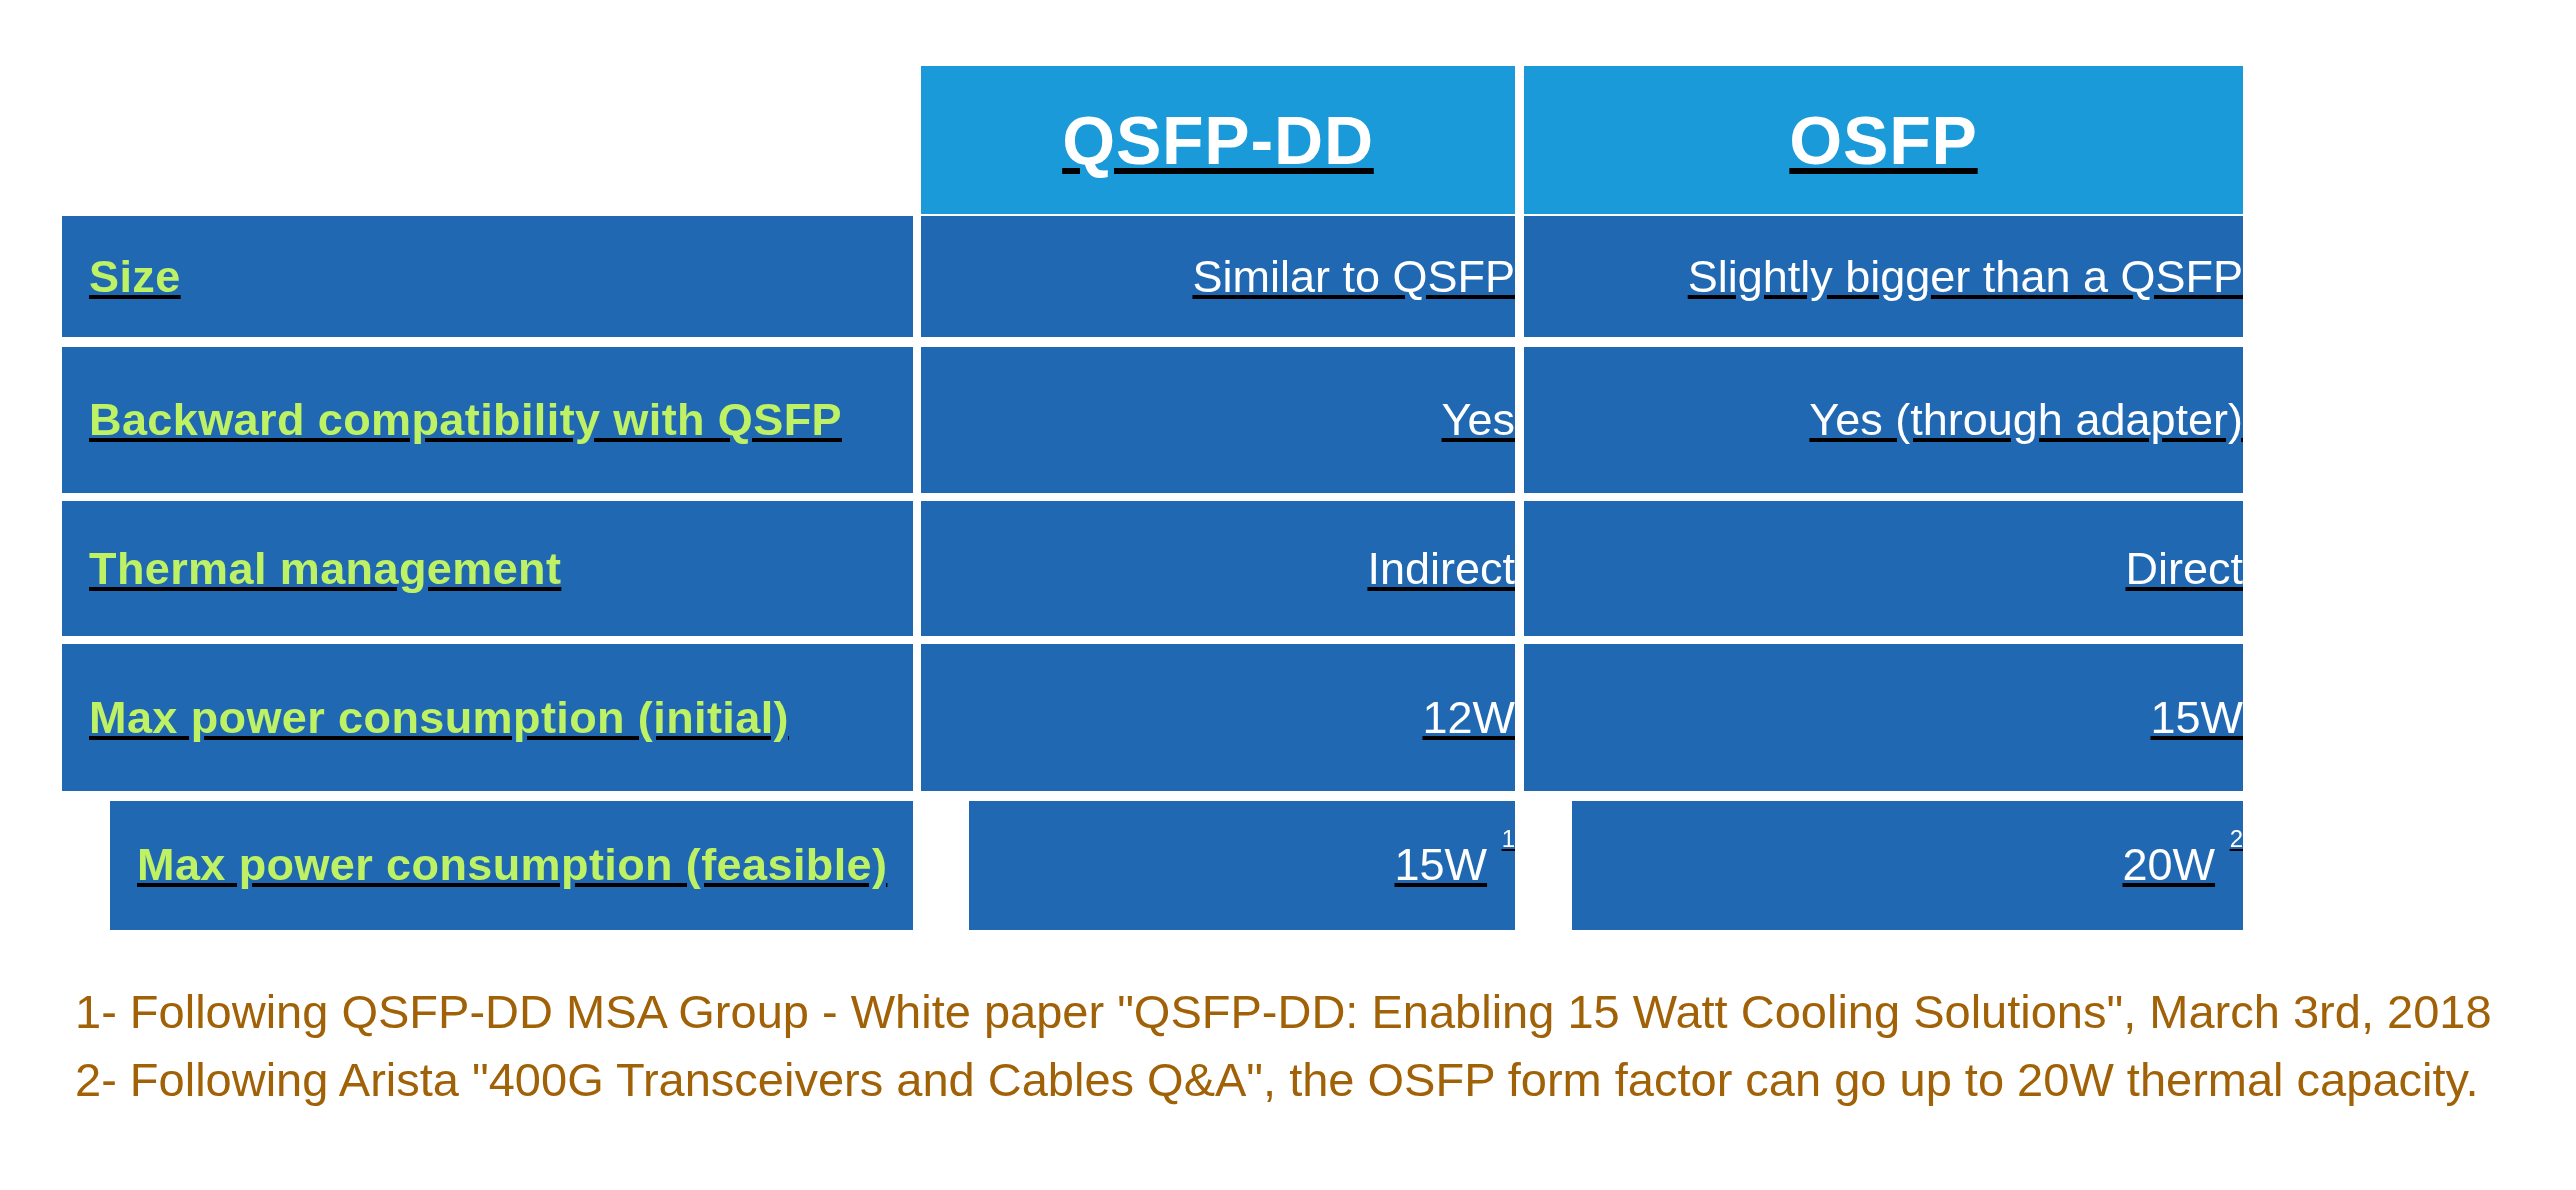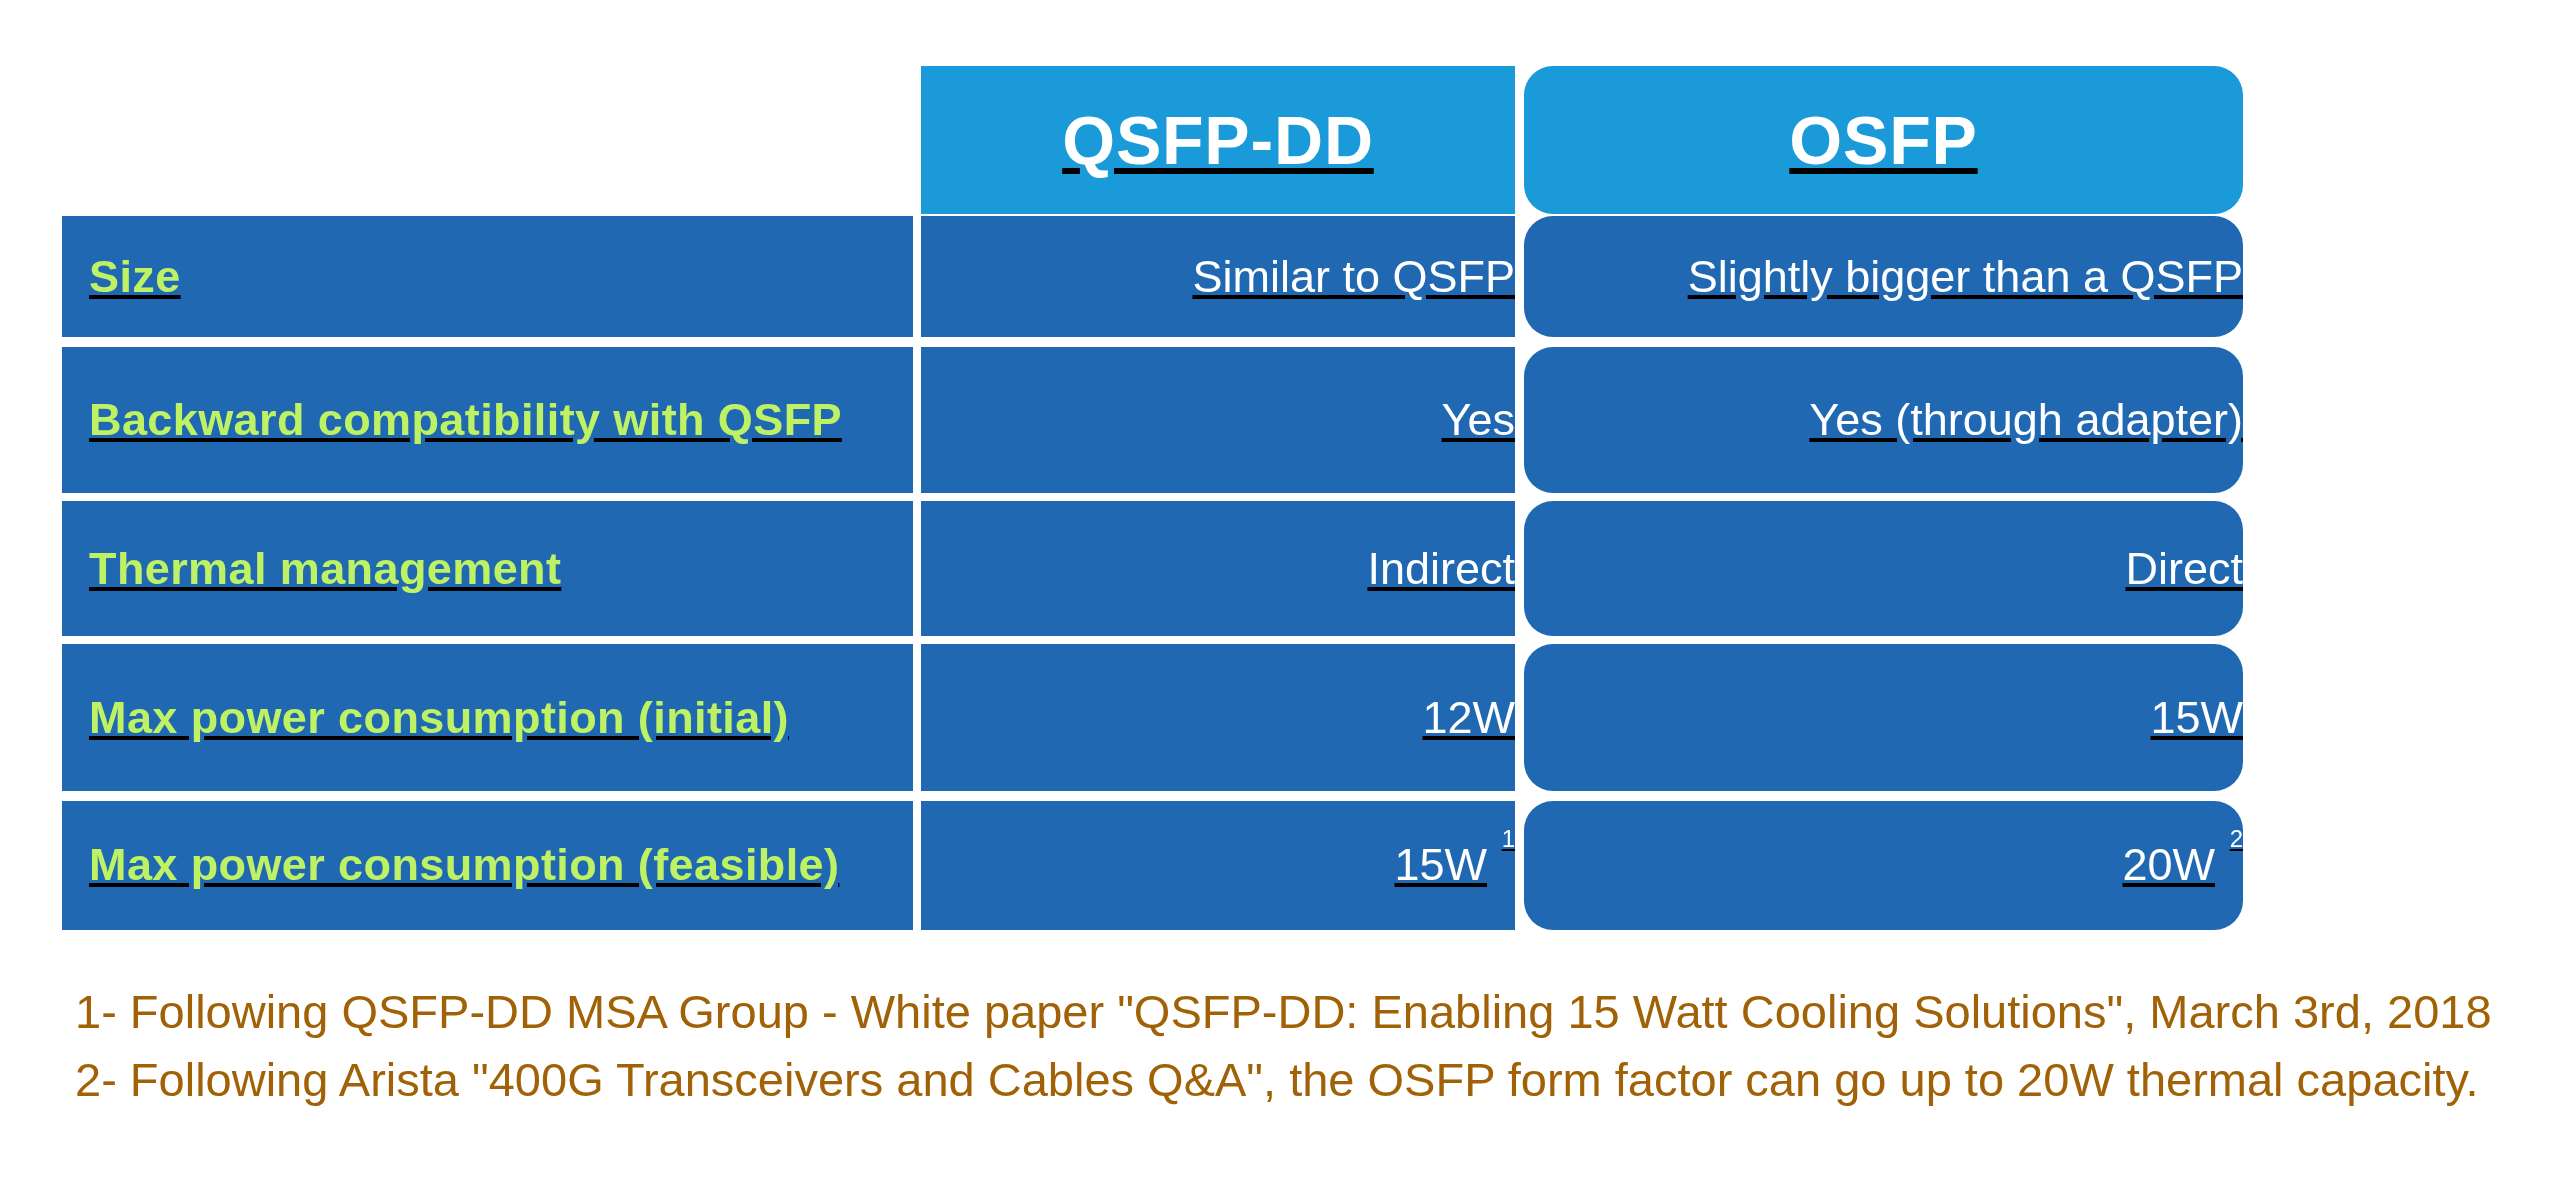--- a/index.html
+++ b/index.html
@@ -13,27 +13,27 @@
   
   .cmp-table{
     position:absolute;left:62px;top:66px;
     display:grid;
     grid-template-columns:851px 8px 594px 9px 719px;
     grid-template-rows:148px 2.4px 121px 9.7px 146px 8px 135px 8px 147px 9.7px 129px;
     text-decoration:underline;
   }
   .c1{grid-column:1;}
   .c2{grid-column:3;}
-  .c3{grid-column:5;border-radius:29px;}
+  .c3{grid-column:5;}
   .r0{grid-row:1;}
   .r1{grid-row:3;}
   .r2{grid-row:5;}
   .r3{grid-row:7;}
   .r4{grid-row:9;}
-  .r5{grid-row:11;}
+  .r5{grid-row:11;margin-left:48px;}
   .hcell{
     background:#1A9AD8;
     color:#ffffff;
     font-size:68px;font-weight:bold;
     display:flex;align-items:center;justify-content:center;
     letter-spacing:0.8px;
   }
   .lcell{
     background:#2069B2;
     color:#bef264;

